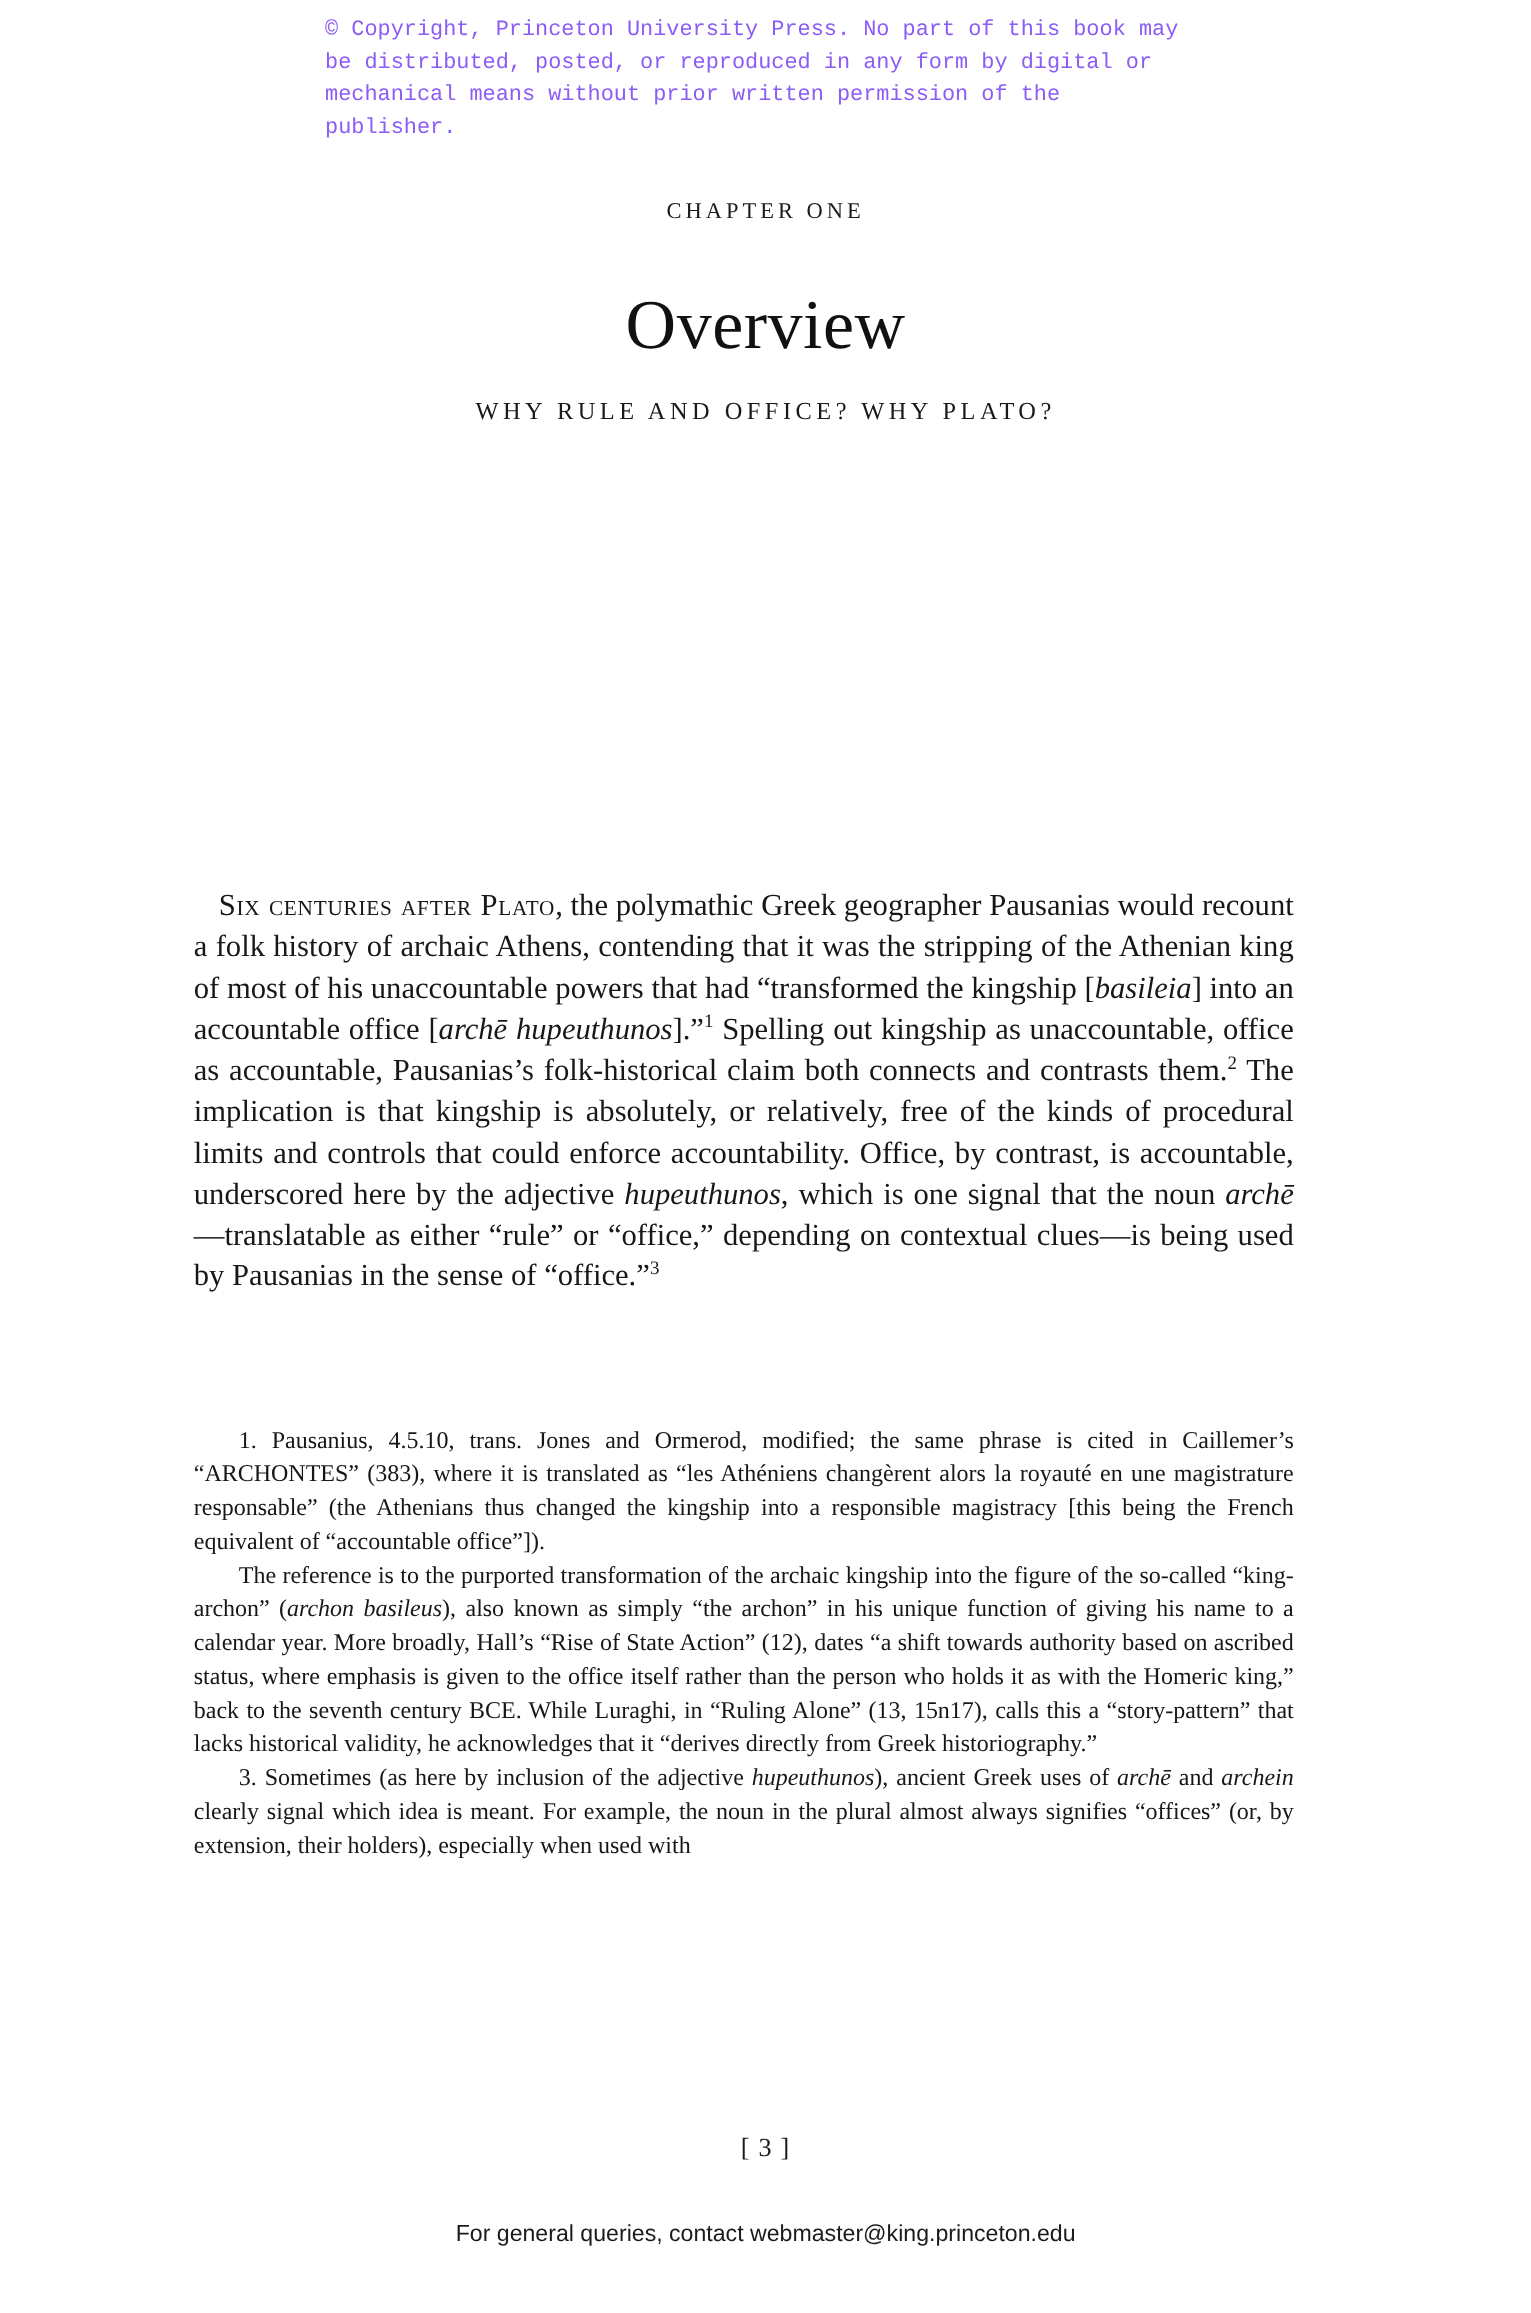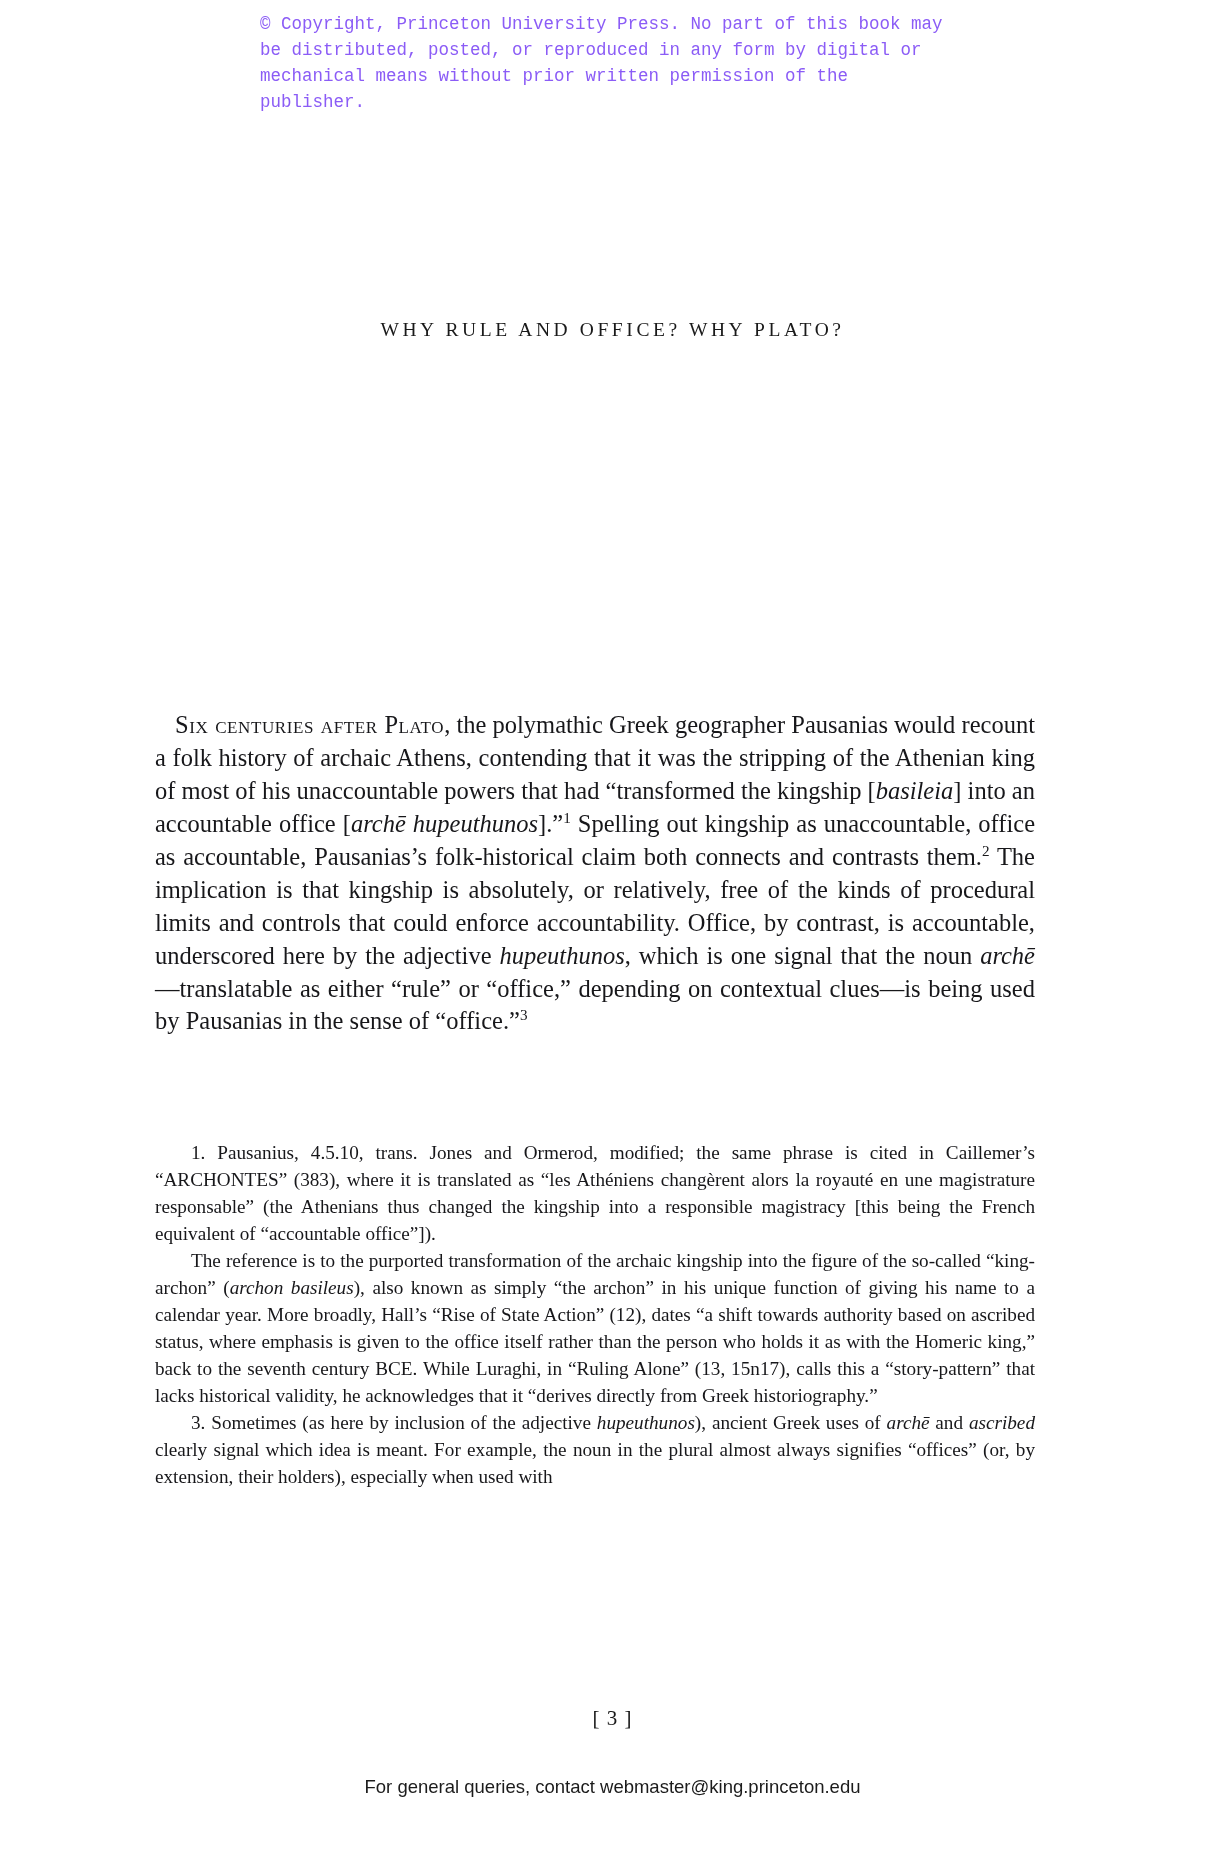--- a/index.html
+++ b/index.html
@@ -136,31 +136,33 @@
     color: #1b1b1b;
   }
 </style>
 </head>
 <body>
 
 <div class="page">
 
   <div class="copyright">© Copyright, Princeton University Press. No part of this book may be distributed, posted, or reproduced in any form by digital or mechanical means without prior written permission of the publisher.</div>
 
+  <div class="chapter-label">Chapter One</div>
 
+  <div class="chapter-title">Overview</div>
 
   <div class="chapter-subtitle">Why Rule and Office? Why Plato?</div>
 
   <div class="body-block">
     <span class="smallcaps">Six centuries after Plato</span><span>, the polymathic Greek geographer Pausanias would recount a folk history of archaic Athens, contending that it was the stripping of the Athenian king of most of his unaccountable powers that had “transformed the kingship [<i>basileia</i>] into an accountable office [<i>archē hupeuthunos</i>].”<sup>1</sup> Spelling out kingship as unaccountable, office as accountable, Pausanias’s folk-historical claim both connects and contrasts them.<sup>2</sup> The implication is that kingship is absolutely, or relatively, free of the kinds of procedural limits and controls that could enforce accountability. Office, by contrast, is accountable, underscored here by the adjective <i>hupeuthunos</i>, which is one signal that the noun <i>archē</i>—translatable as either “rule” or “office,” depending on contextual clues—is being used by Pausanias in the sense of “office.”<sup>3</sup></span>
   </div>
 
   <div class="notes">
     <p>1. Pausanius, 4.5.10, trans. Jones and Ormerod, modified; the same phrase is cited in Caillemer’s “ARCHONTES” (383), where it is translated as “les Athéniens changèrent alors la royauté en une magistrature responsable” (the Athenians thus changed the kingship into a responsible magistracy [this being the French equivalent of “accountable office”]).</p>
     <p>The reference is to the purported transformation of the archaic kingship into the figure of the so-called “king-archon” (<i>archon basileus</i>), also known as simply “the archon” in his unique function of giving his name to a calendar year. More broadly, Hall’s “Rise of State Action” (12), dates “a shift towards authority based on ascribed status, where emphasis is given to the office itself rather than the person who holds it as with the Homeric king,” back to the seventh century BCE. While Luraghi, in “Ruling Alone” (13, 15n17), calls this a “story-pattern” that lacks historical validity, he acknowledges that it “derives directly from Greek historiography.”</p>
-    <p>3. Sometimes (as here by inclusion of the adjective <i>hupeuthunos</i>), ancient Greek uses of <i>archē</i> and <i>ascribed</i> clearly signal which idea is meant. For example, the noun in the plural almost always signifies “offices” (or, by extension, their holders), especially when used with</p>
+    <p>3. Sometimes (as here by inclusion of the adjective <i>hupeuthunos</i>), ancient Greek uses of <i>archē</i> and <i>archein</i> clearly signal which idea is meant. For example, the noun in the plural almost always signifies “offices” (or, by extension, their holders), especially when used with</p>
   </div>
 
   <div class="folio">[ 3 ]</div>
 
   <div class="footer-query">For general queries, contact webmaster@king.princeton.edu</div>
 
 </div>
 
 </body></html>

